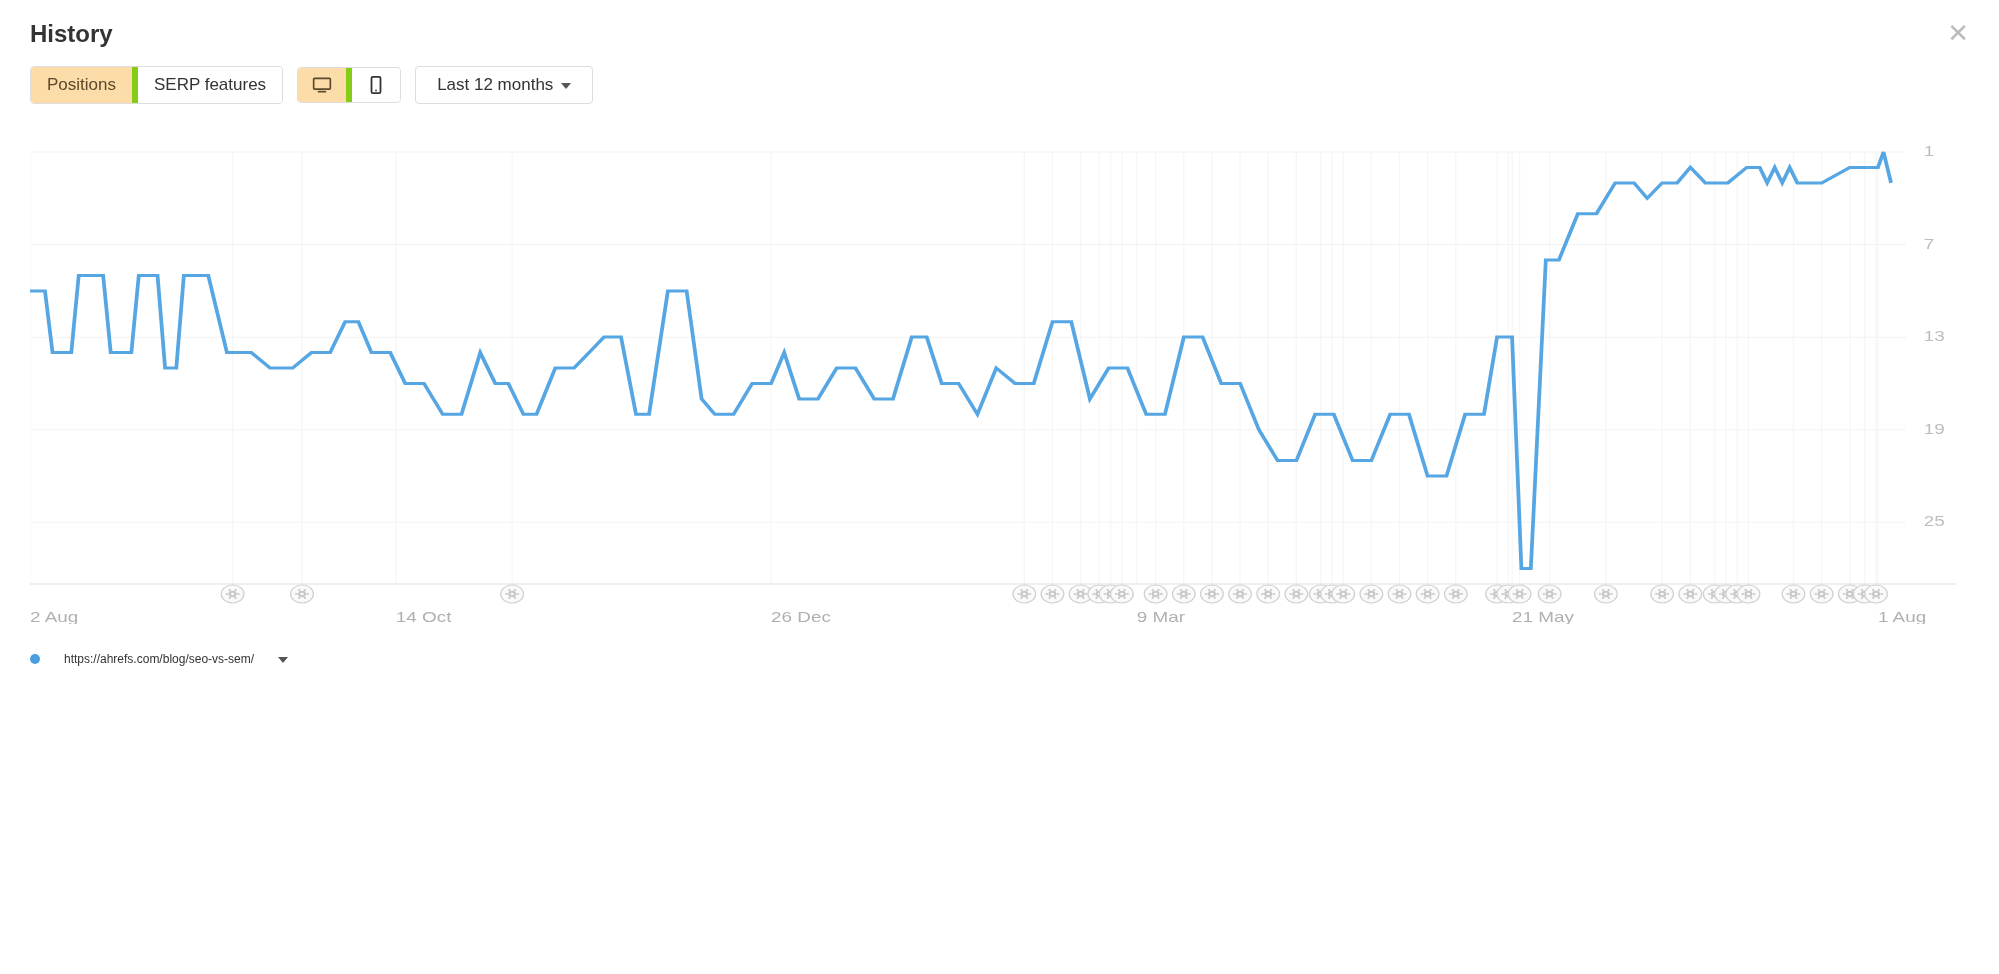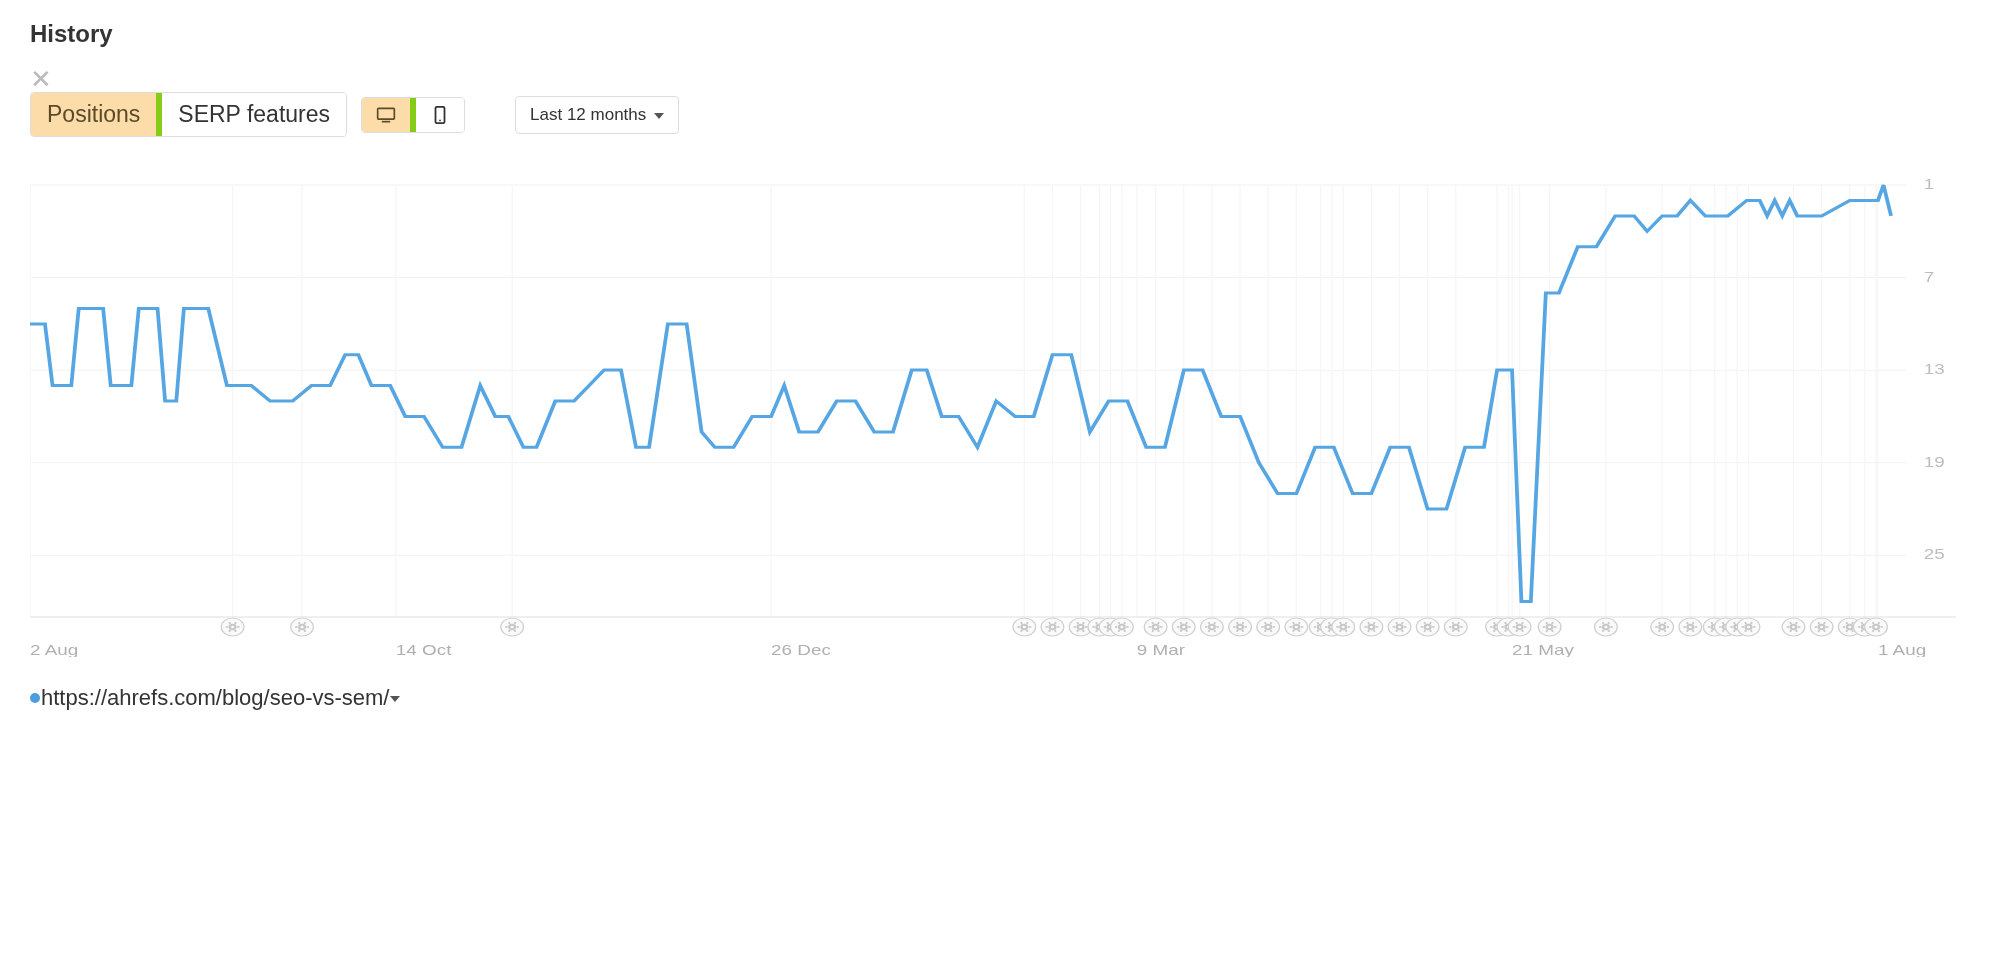--- a/index.html
+++ b/index.html
@@ -7,21 +7,20 @@
     margin: 0;
     padding: 20px 30px;
     font-family: -apple-system, BlinkMacSystemFont, "Segoe UI", Helvetica, Arial, sans-serif;
     color: #333;
     background: #fff;
   }
   .header-row {
     display: flex;
     justify-content: space-between;
     align-items: flex-start;
-    flex-direction: column;
   }
   h2.title {
     font-size: 24px;
     font-weight: 700;
     margin: 0 0 18px 0;
     color: #333;
   }
   .close-btn {
     color: #bbb;
     font-size: 26px;
@@ -35,67 +34,66 @@
     margin-bottom: 40px;
   }
   .seg-group {
     display: inline-flex;
     border: 1px solid #ddd;
     border-radius: 4px;
     overflow: hidden;
   }
   .seg {
     padding: 8px 16px;
-    font-size: 23px;
+    font-size: 17px;
     background: #fff;
     color: #333;
     cursor: pointer;
     display: flex;
     align-items: center;
     gap: 6px;
     text-align: right;
   }
   .seg + .seg { border-left: 6px solid #84cc16; }
   .seg.active {
     background: #fcdca8;
     color: #5a4a2a;
     font-weight: 500;
   }
   .icon-only { padding: 8px 14px; }
   .dropdown {
     display: inline-flex;
     align-items: center;
     gap: 8px;
-    padding: 8px 14px;
+    padding: 8px 21px;
     border: 1px solid #ddd;
     border-radius: 4px;
     font-size: 17px;
     cursor: pointer;
-    margin-left: 36px;
   }
   .caret-down {
     width: 0; height: 0;
     border-left: 5px solid transparent;
     border-right: 5px solid transparent;
     border-top: 6px solid #555;
     margin-top: 2px;
   }
   svg.device { width: 20px; height: 18px; }
   .chart-wrap {
     position: relative;
     width: 100%;
     height: 480px;
   }
   .chart-svg { width: 100%; height: 100%; display: block; }
   .legend {
     display: flex;
     align-items: center;
-    gap: 1px;
+    gap: 24px;
     margin-top: 28px;
-    font-size: 22px;
+    font-size: 12px;
     color: #333;
     cursor: pointer;
   }
   .legend-dot {
     width: 10px; height: 10px; border-radius: 50%;
     background: #4a9ee0;
   }
   .y-tick-label {
     fill: #bdbdbd;
     font-size: 15px;

